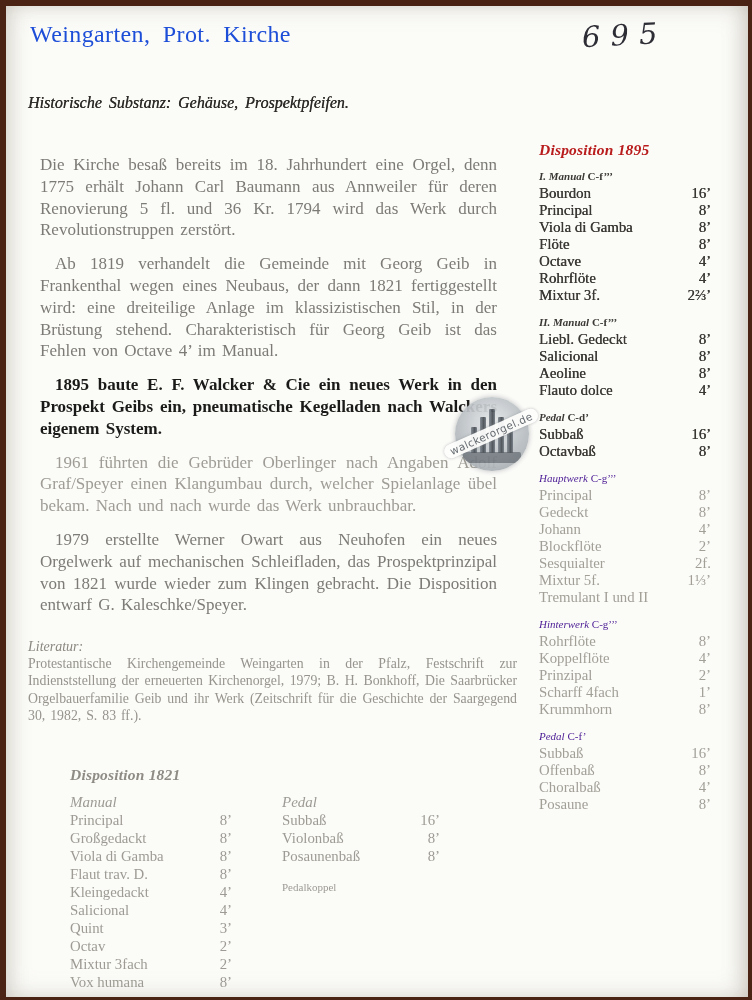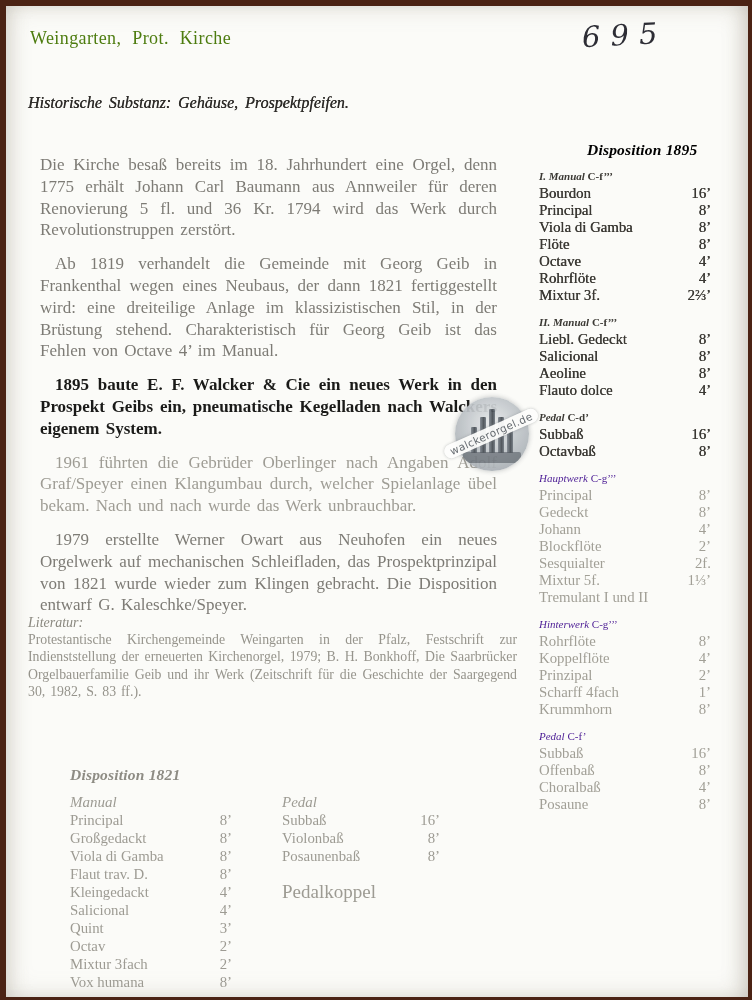--- a/index.html
+++ b/index.html
@@ -3,57 +3,57 @@
 <meta charset="utf-8">
 <style>
   html,body{margin:0;padding:0;}
   body{width:752px;height:1000px;background:#3a1c10;font-family:"Liberation Serif",serif;}
   .frame{position:relative;width:752px;height:1000px;background:#4b2314;overflow:hidden;}
   .page{position:absolute;left:6px;top:6px;right:4px;bottom:3px;background:#fbfbf8;overflow:hidden;
         box-shadow:inset -14px 0 22px -12px rgba(140,130,112,.38),
                    inset 14px 0 22px -14px rgba(140,130,112,.30),
                    inset 0 0 26px rgba(150,140,122,.22);}
   
-  .title{position:absolute;left:24px;top:22px;font-size:18px;color:#4d7c0f;letter-spacing:.4px;word-spacing:6px;}
+  .title{position:absolute;left:24px;top:15px;font-size:24px;color:#1d4ed8;letter-spacing:.4px;word-spacing:6px;}
   .pagenum{position:absolute;left:576px;top:12px;font-family:"DejaVu Serif",serif;font-style:italic;
            font-size:29px;color:#2d2d35;letter-spacing:10px;transform:rotate(-3deg);}
   .subtitle{position:absolute;left:22px;top:88px;font-style:italic;font-size:16px;color:#2e2c29;
             word-spacing:3px;text-shadow:.3px 0 0 #2e2c29;}
   
   .body-col{position:absolute;left:22px;top:136px;width:481px;}
   .para{margin:12px;text-align:justify;font-size:17px;line-height:21.8px;word-spacing:2px;color:#7d7b75;}
   .para.ind{text-indent:15px;}
   .para.s-bold{color:#1a1a18;font-weight:700;}
   .para.s-light{color:#9e9c94;}
   
-  .literatur{position:absolute;left:22px;top:608px;width:489px;}
+  .literatur{position:absolute;left:22px;top:632px;width:489px;}
   .lit-label{font-style:italic;font-size:14px;color:#8a887f;line-height:17px;}
   .lit-text{font-size:13.8px;line-height:17.3px;text-align:justify;color:#96948c;word-spacing:1.5px;}
   
   .col-right{position:absolute;left:533px;top:135px;width:172px;}
   .disp-heading{font-style:italic;font-weight:700;font-size:15.5px;line-height:18px;letter-spacing:.2px;}
-  .d1895 .disp-heading{color:#000000;margin-left:48px;}
+  .d1895 .disp-heading{color:#b91c1c;}
   .d1979 .disp-heading{color:#a19f96;margin-top:20px;}
   .sect{margin-top:9px;margin-bottom:10px;}
   .sect-title{font-size:11px;line-height:17px;}
   .sect-title .t{font-style:italic;}
   .row{display:flex;justify-content:space-between;align-items:baseline;font-size:14.8px;line-height:17px;}
   .d1895 .sect-title{font-weight:700;color:#3b3934;}
   .d1895 .row{color:#3b3934;text-shadow:.3px 0 0 currentColor;}
   .d1979 .sect-title{color:#4c1d95;}
   .d1979 .row{color:#a19f96;}
   
   .d1821{position:absolute;left:64px;top:760px;width:380px;}
   .d1821 .disp-heading{color:#8e8c84;}
   .d1821-cols{display:flex;margin-top:9px;}
   .c-manual{width:162px;}
   .c-pedal{width:158px;margin-left:50px;}
   .d1821 .sect-title{font-style:italic;font-size:15px;line-height:18px;color:#9d9b93;}
   .d1821 .row{font-size:14.8px;line-height:18px;color:#9d9b93;}
-  .koppel{margin-top:16px;font-size:19px;color:#9d9b93;}
+  .koppel{margin-top:16px;font-size:11px;color:#9d9b93;}
   
   .watermark{position:absolute;left:449px;top:391px;width:74px;height:74px;z-index:5;opacity:.92;}
   .wm-circle{position:absolute;left:0;top:0;width:74px;height:74px;border-radius:50%;overflow:hidden;
              background:radial-gradient(circle at 50% 38%,#e9ebec 0%,#c2c7cb 45%,#99a0a6 100%);
              box-shadow:0 0 5px rgba(100,105,110,.45);}
   .pipes{position:absolute;left:0;right:0;bottom:18px;display:flex;justify-content:center;align-items:flex-end;gap:3px;}
   .pipe{width:6px;background:linear-gradient(90deg,#7d848c,#454b52 60%,#70777f);border-radius:1px 1px 0 0;}
   .p1{height:26px;} .p2{height:36px;} .p3{height:44px;} .p4{height:36px;} .p5{height:26px;}
   .wm-base{position:absolute;left:8px;right:8px;bottom:8px;height:11px;background:rgba(72,78,86,.6);border-radius:2px;}
   .wm-band{position:absolute;left:-10px;top:50px;transform:rotate(-24deg);transform-origin:left center;

